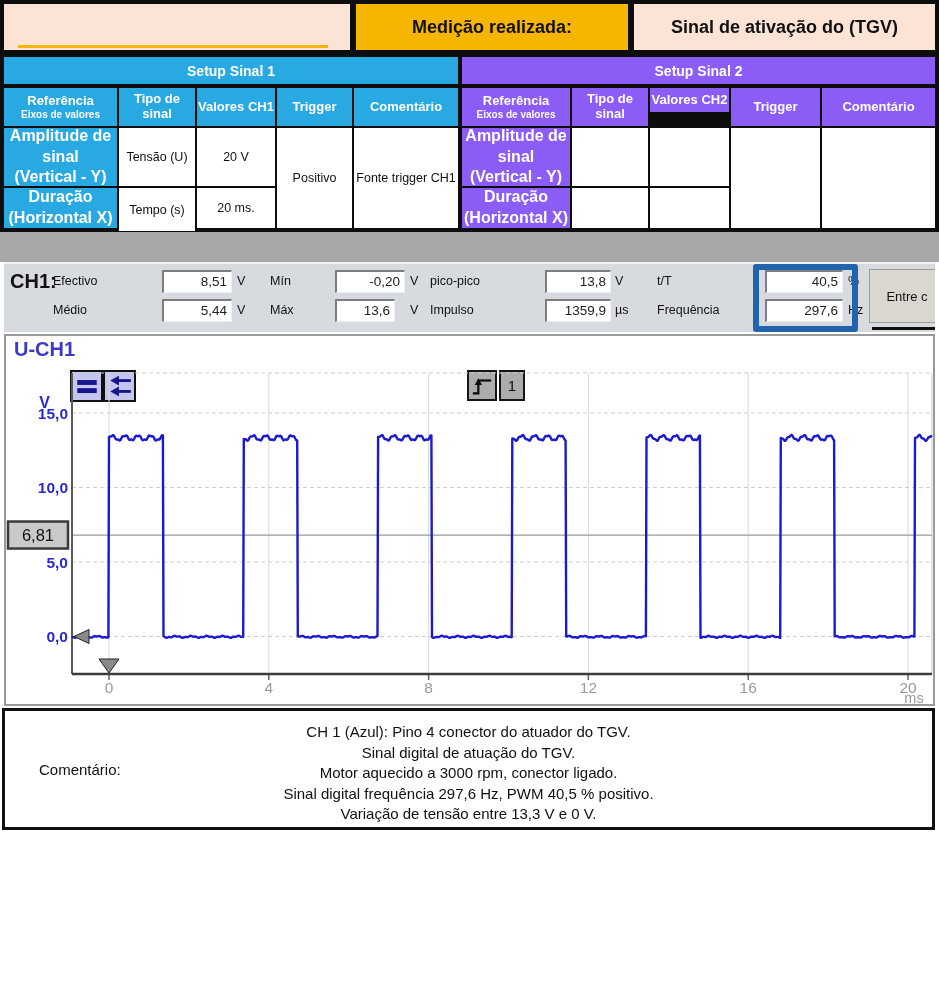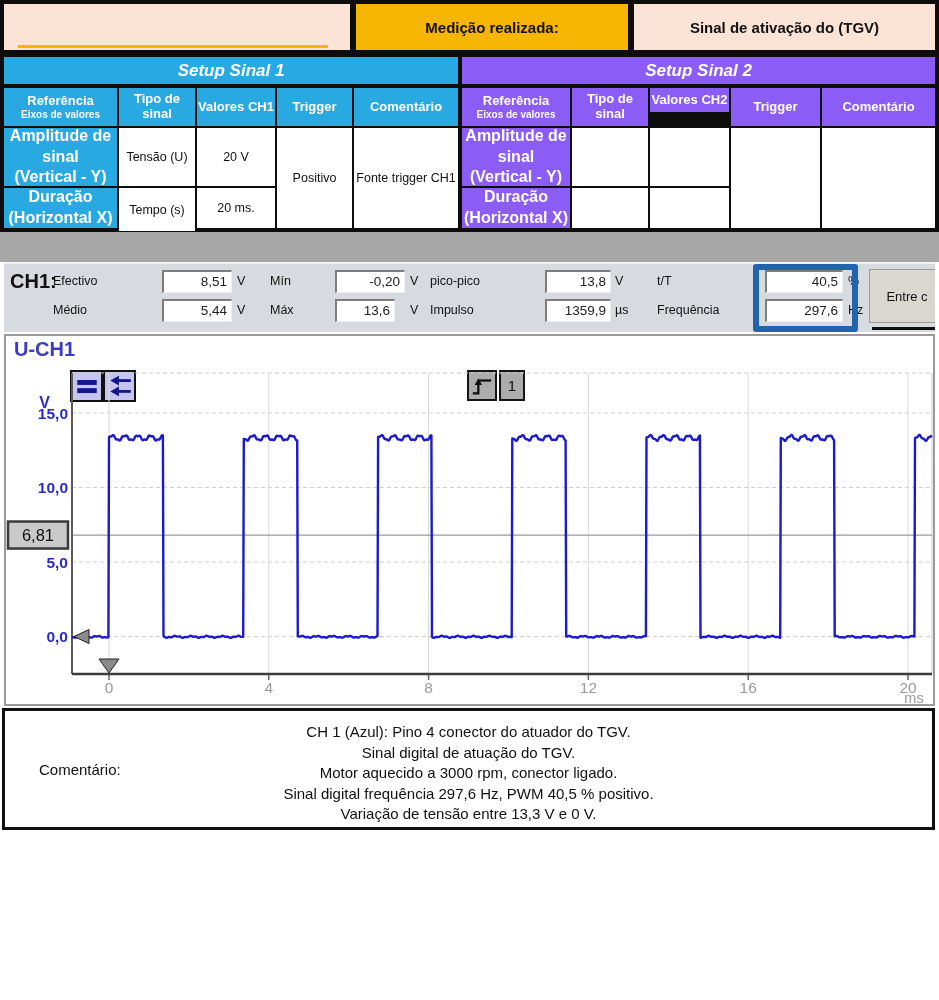--- a/index.html
+++ b/index.html
@@ -3,22 +3,22 @@
 <meta charset="utf-8">
 <style>
   html,body{margin:0;padding:0;background:#fff;}
   body{font-family:"Liberation Sans",sans-serif;color:#111;}
   .page{position:relative;width:939px;height:1000px;background:#fff;overflow:hidden;}
   .abs{position:absolute;}
   .cell{position:absolute;display:flex;align-items:center;justify-content:center;text-align:center;box-sizing:border-box;}
   .peach{background:#FBE3D6;}
   .orange{background:#F6B500;}
   .tables-block{position:absolute;left:0;top:0;width:939px;height:232px;background:#0d0d0d;}
-  .hdr-label{font-weight:bold;font-size:15px;color:#111;}
-  .title-cell{font-size:17px;font-weight:bold;color:#fff;font-style:italic;}
+  .hdr-label{font-weight:bold;font-size:18px;color:#111;}
+  .title-cell{font-size:14px;font-weight:bold;color:#fff;}
   .tblue{background:#29A9E1;}
   .tred{background:#8b5cf6;}
   .colhdr{color:#fff;font-weight:bold;font-size:13px;line-height:1.15;flex-direction:column;}
   .colhdr .sub{font-size:10px;}
   .refcell{color:#fff;font-weight:bold;font-size:16px;line-height:1.3;flex-direction:column;}
   .white-cell{background:#fff;color:#111;font-size:12.5px;}
   .gray-band{position:absolute;left:0;top:232px;width:939px;height:30px;background:#A7A7A7;}
   .meas-bar{position:absolute;left:4px;top:262px;width:931px;height:70px;background:#D7DBDF;border-top:2px solid #F0F2F4;box-sizing:border-box;overflow:hidden;}
   .mch{position:absolute;font-size:20px;font-weight:bold;line-height:22px;}
   .mlabel{position:absolute;font-size:12.5px;line-height:22px;}

